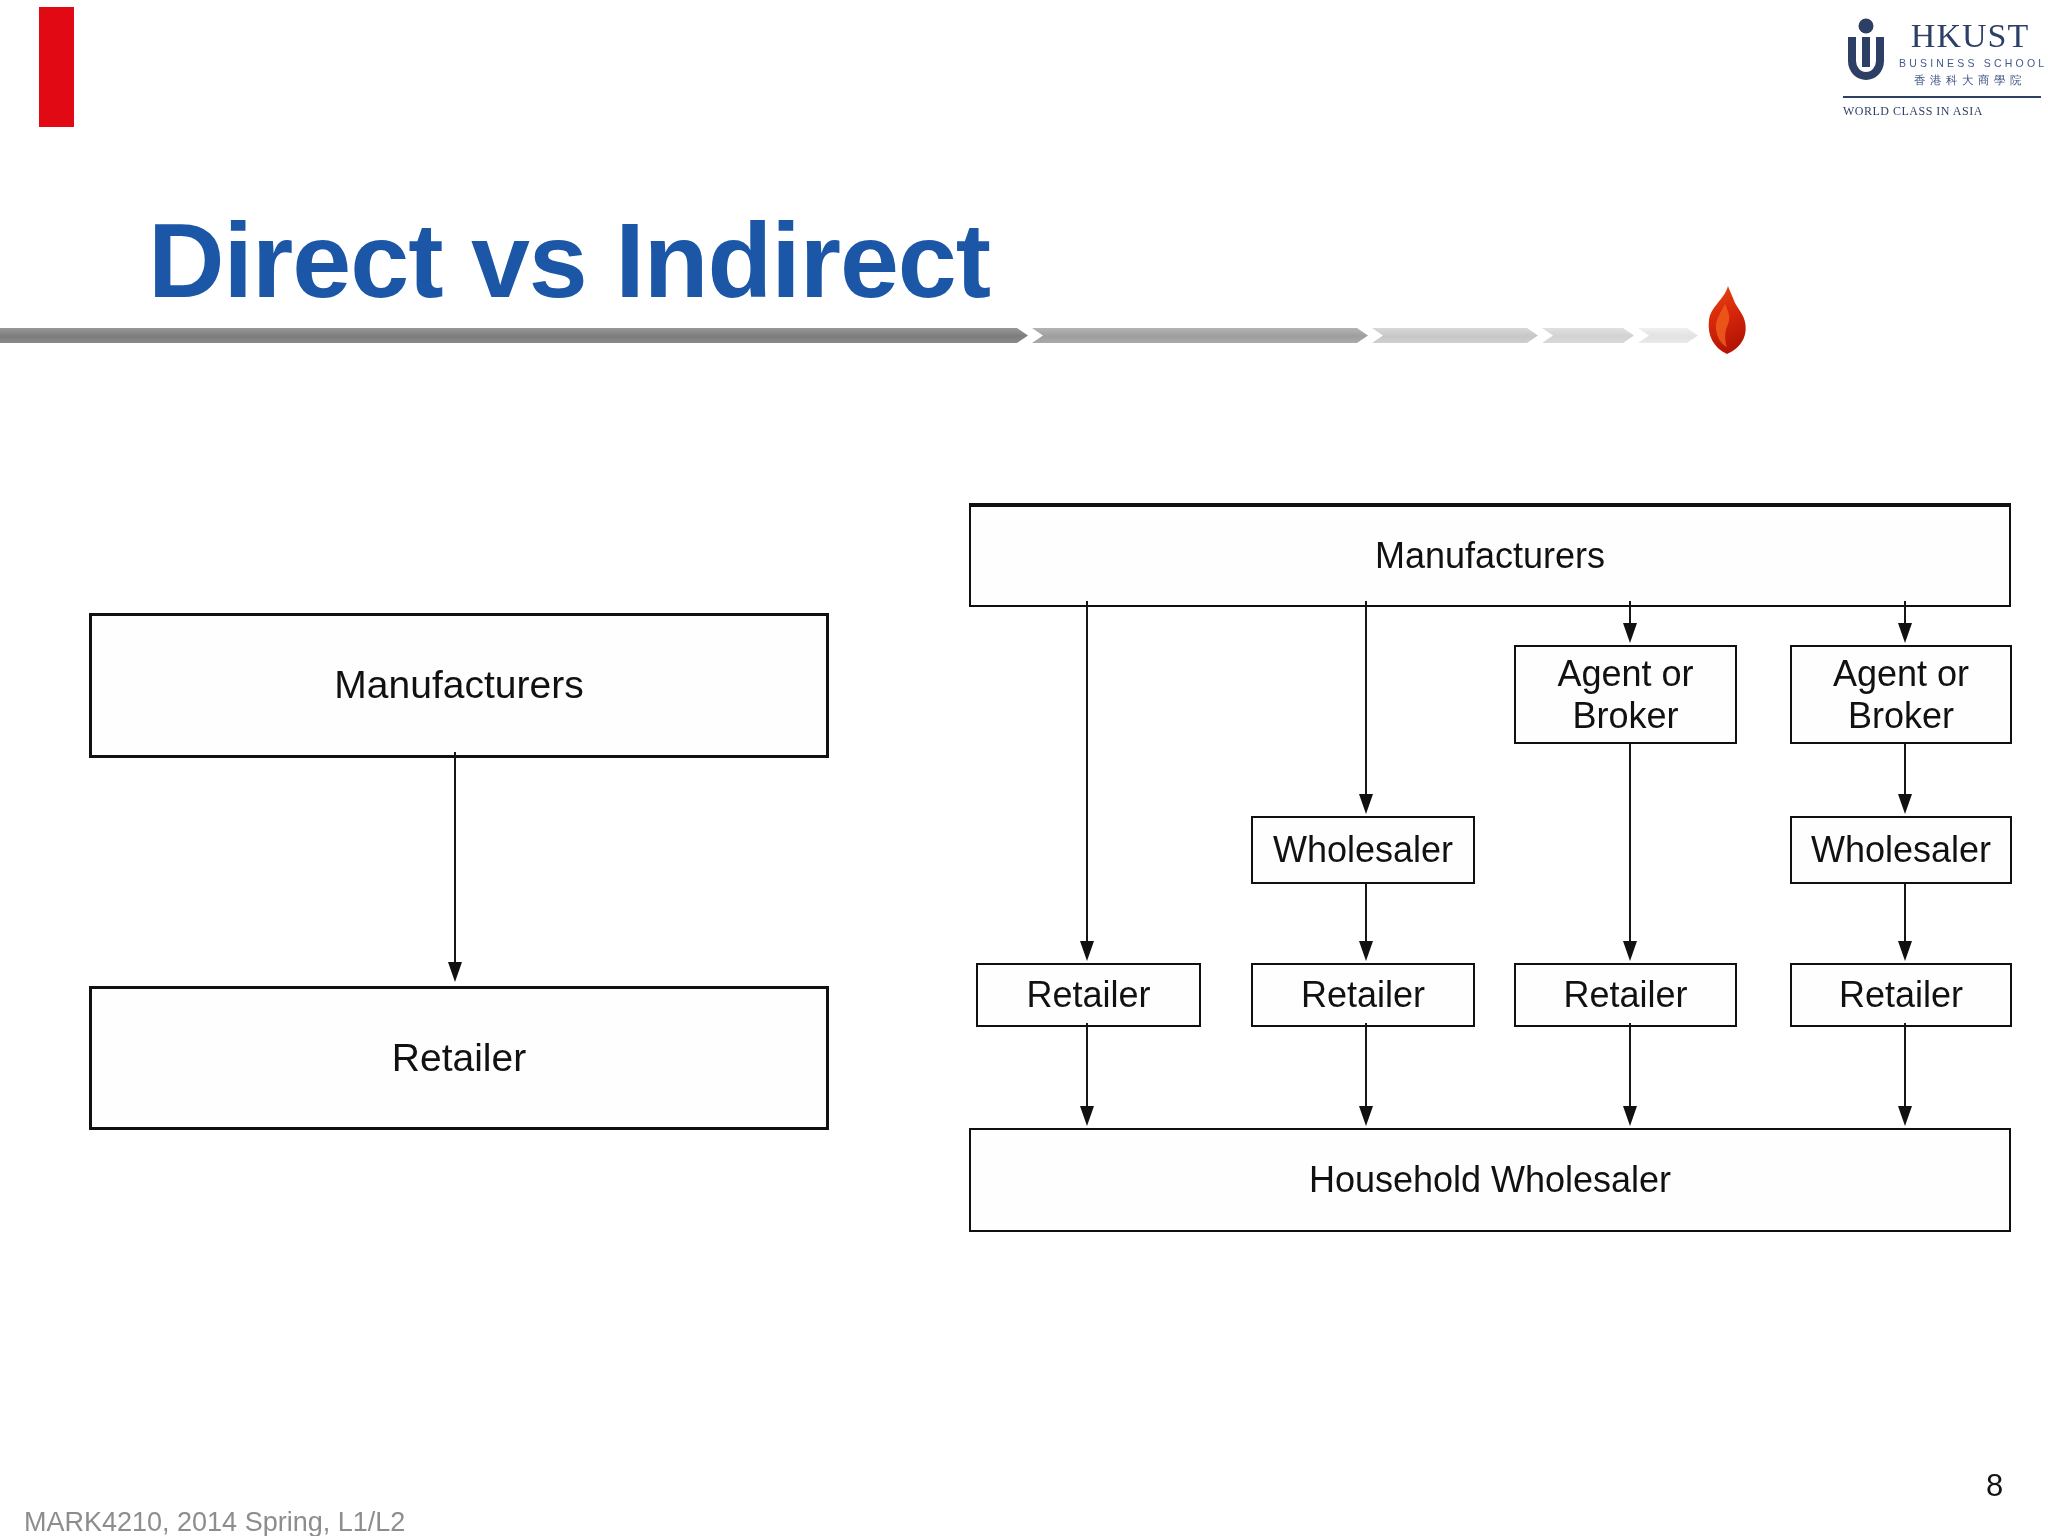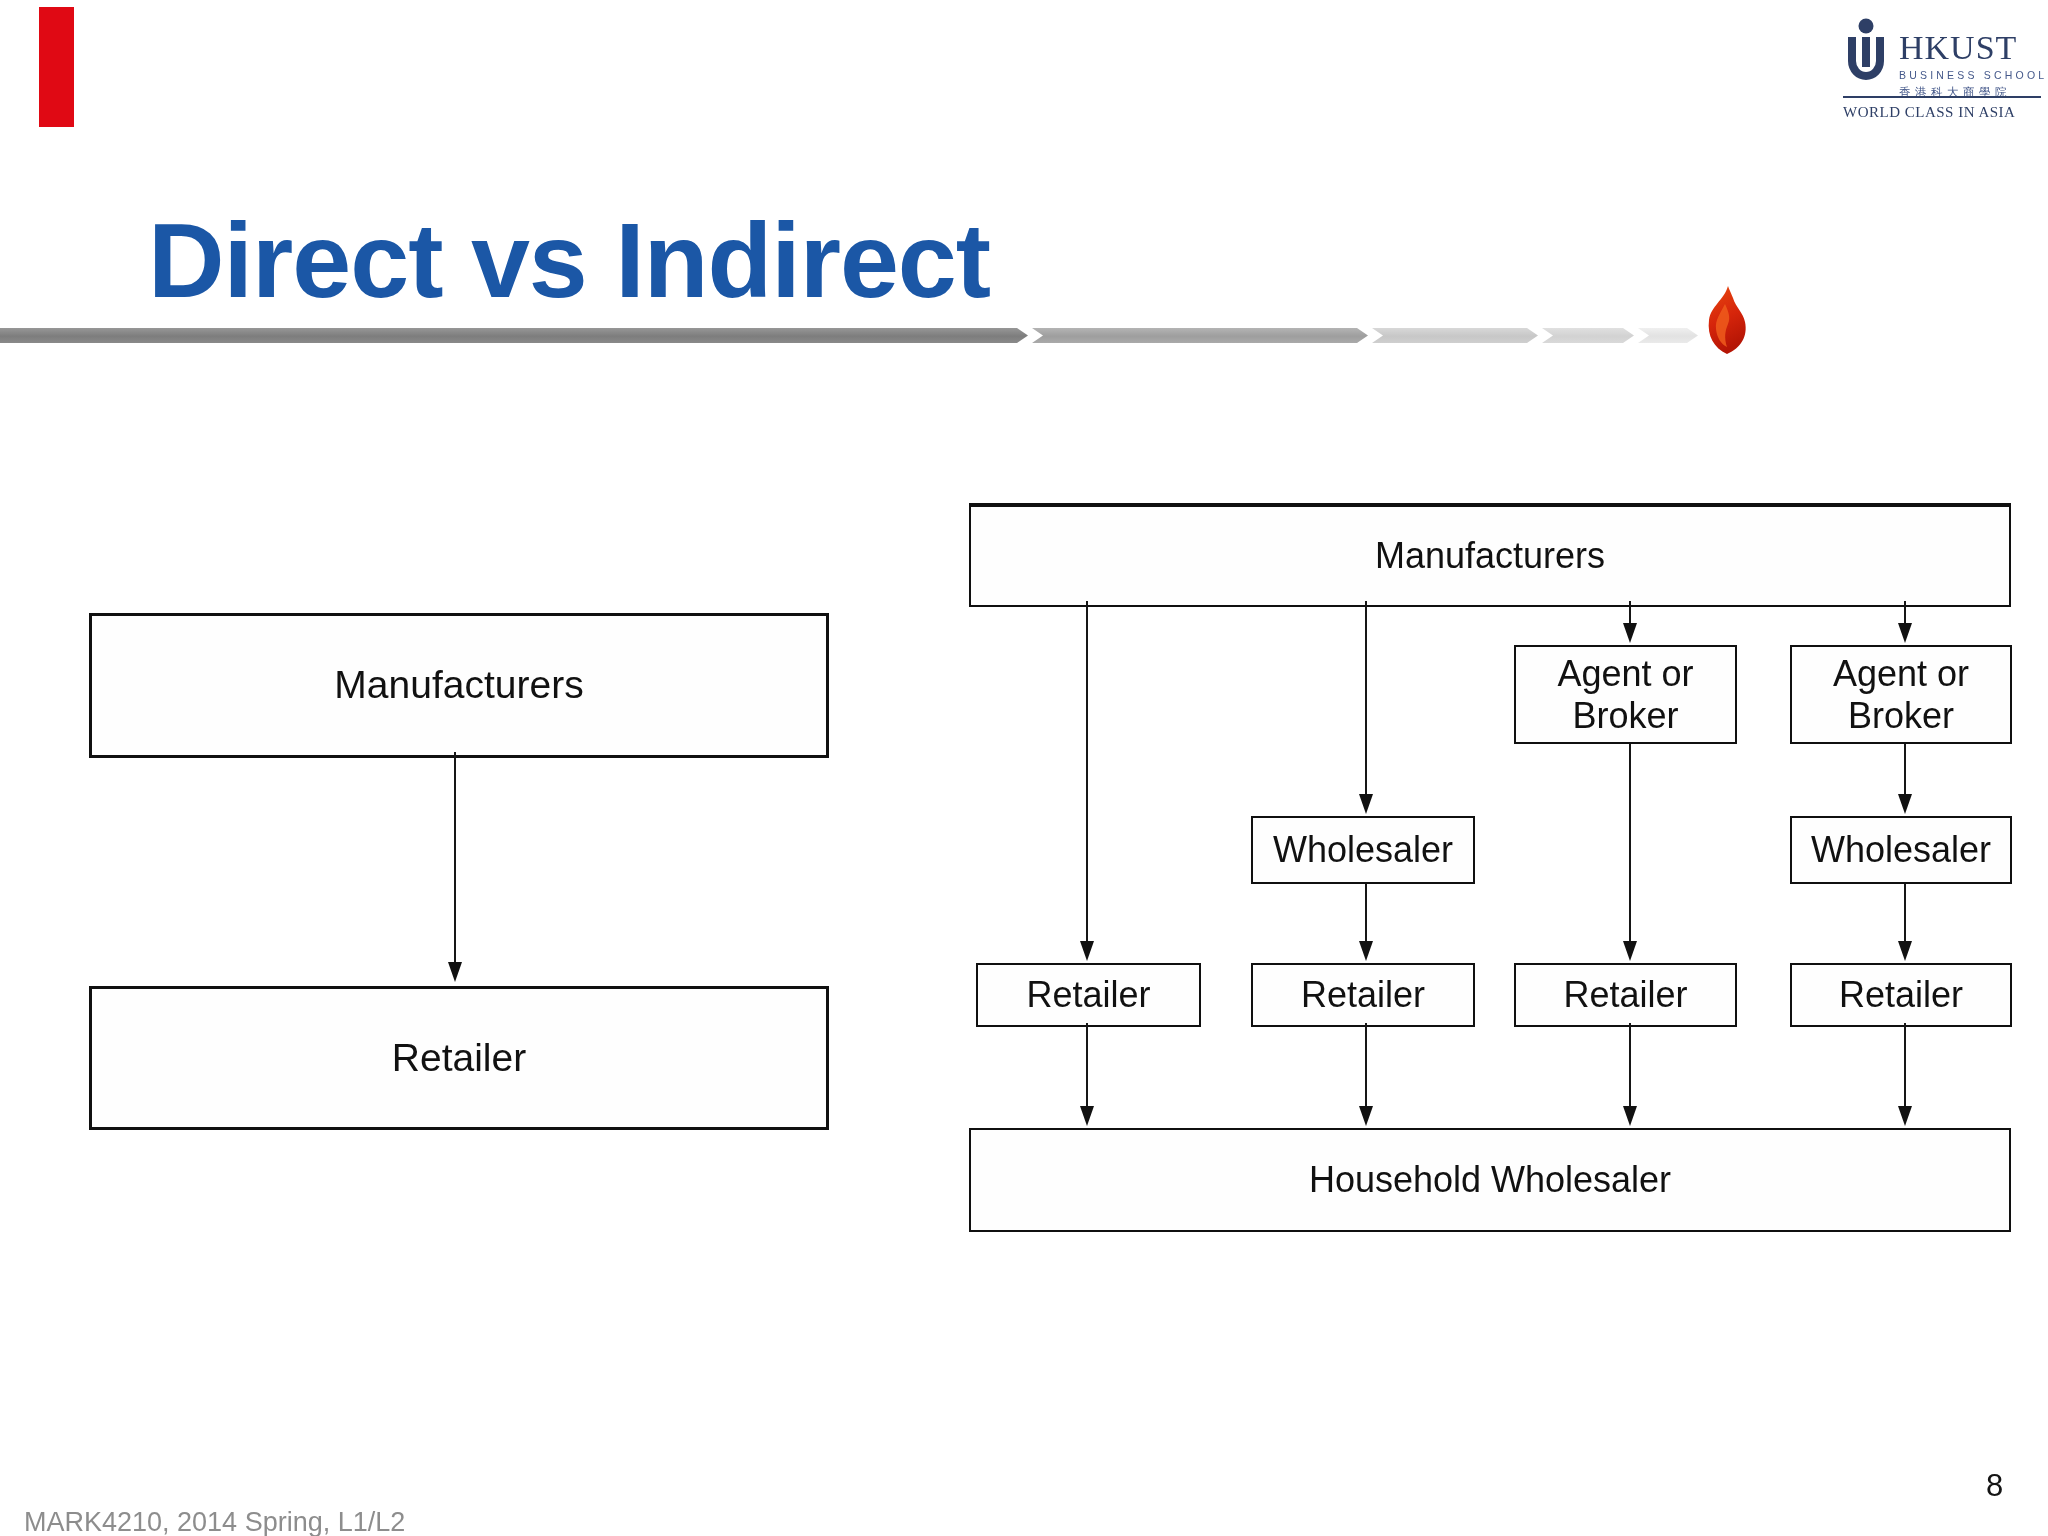--- a/index.html
+++ b/index.html
@@ -12,27 +12,27 @@
   
   .red-marker{left:39px;top:7px;width:35px;height:120px;background:#e00914;}
   .page-title{
     left:148px;top:134px;font-size:106px;line-height:1.05;color:#1b57a6;
     letter-spacing:-1px;white-space:nowrap;
   }
 
   
   .logo{left:1843px;top:12px;width:200px;height:118px;color:#2e3f66;}
   .logo-emblem{position:absolute;left:2px;top:6px;}
-  .logo-text{position:absolute;left:56px;top:20px;width:142px;}
+  .logo-text{position:absolute;left:56px;top:8px;width:142px;text-align:center;}
   .logo-hkust{font-family:"Liberation Serif",serif;font-size:34px;line-height:0.95;letter-spacing:1px;color:#2e3f66;}
   .logo-bs{font-family:Liberation Sans, sans-serif;font-size:10.5px;letter-spacing:3.2px;margin-top:5px;color:#44588a;white-space:nowrap;}
   .logo-cn{font-size:11.5px;letter-spacing:4.5px;margin-top:4px;color:#44588a;white-space:nowrap;}
   .logo-rule{position:absolute;left:0;top:84px;width:198px;height:2px;background:#2e3f66;}
   .logo-tag{position:absolute;left:0;top:92px;width:200px;font-family:"Liberation Serif",serif;
-    font-size:15px;letter-spacing:0.5px;color:#2e3f66;white-space:nowrap;}
+    font-size:12px;letter-spacing:0.5px;color:#2e3f66;white-space:nowrap;}
 
   
   .divider-seg{top:328px;height:15px;}
   .seg-chev{clip-path:polygon(0 0, calc(100% - 11px) 0, 100% 50%, calc(100% - 11px) 100%, 0 100%, 11px 50%);}
   .seg-first{clip-path:polygon(0 0, calc(100% - 11px) 0, 100% 50%, calc(100% - 11px) 100%, 0 100%);}
   .seg1{left:0;width:1028px;background:linear-gradient(#979797,#7d7d7d 55%,#8a8a8a);}
   .seg2{left:1032px;width:336px;background:linear-gradient(#b4b4b4,#9e9e9e 55%,#aaaaaa);}
   .seg3{left:1372px;width:166px;background:linear-gradient(#d8d8d8,#c7c7c7 55%,#cfcfcf);}
   .seg4{left:1542px;width:92px;background:linear-gradient(#e0e0e0,#d2d2d2 55%,#d9d9d9);}
   .seg5{left:1638px;width:60px;background:linear-gradient(#efefef,#e2e2e2 55%,#eaeaea);}

